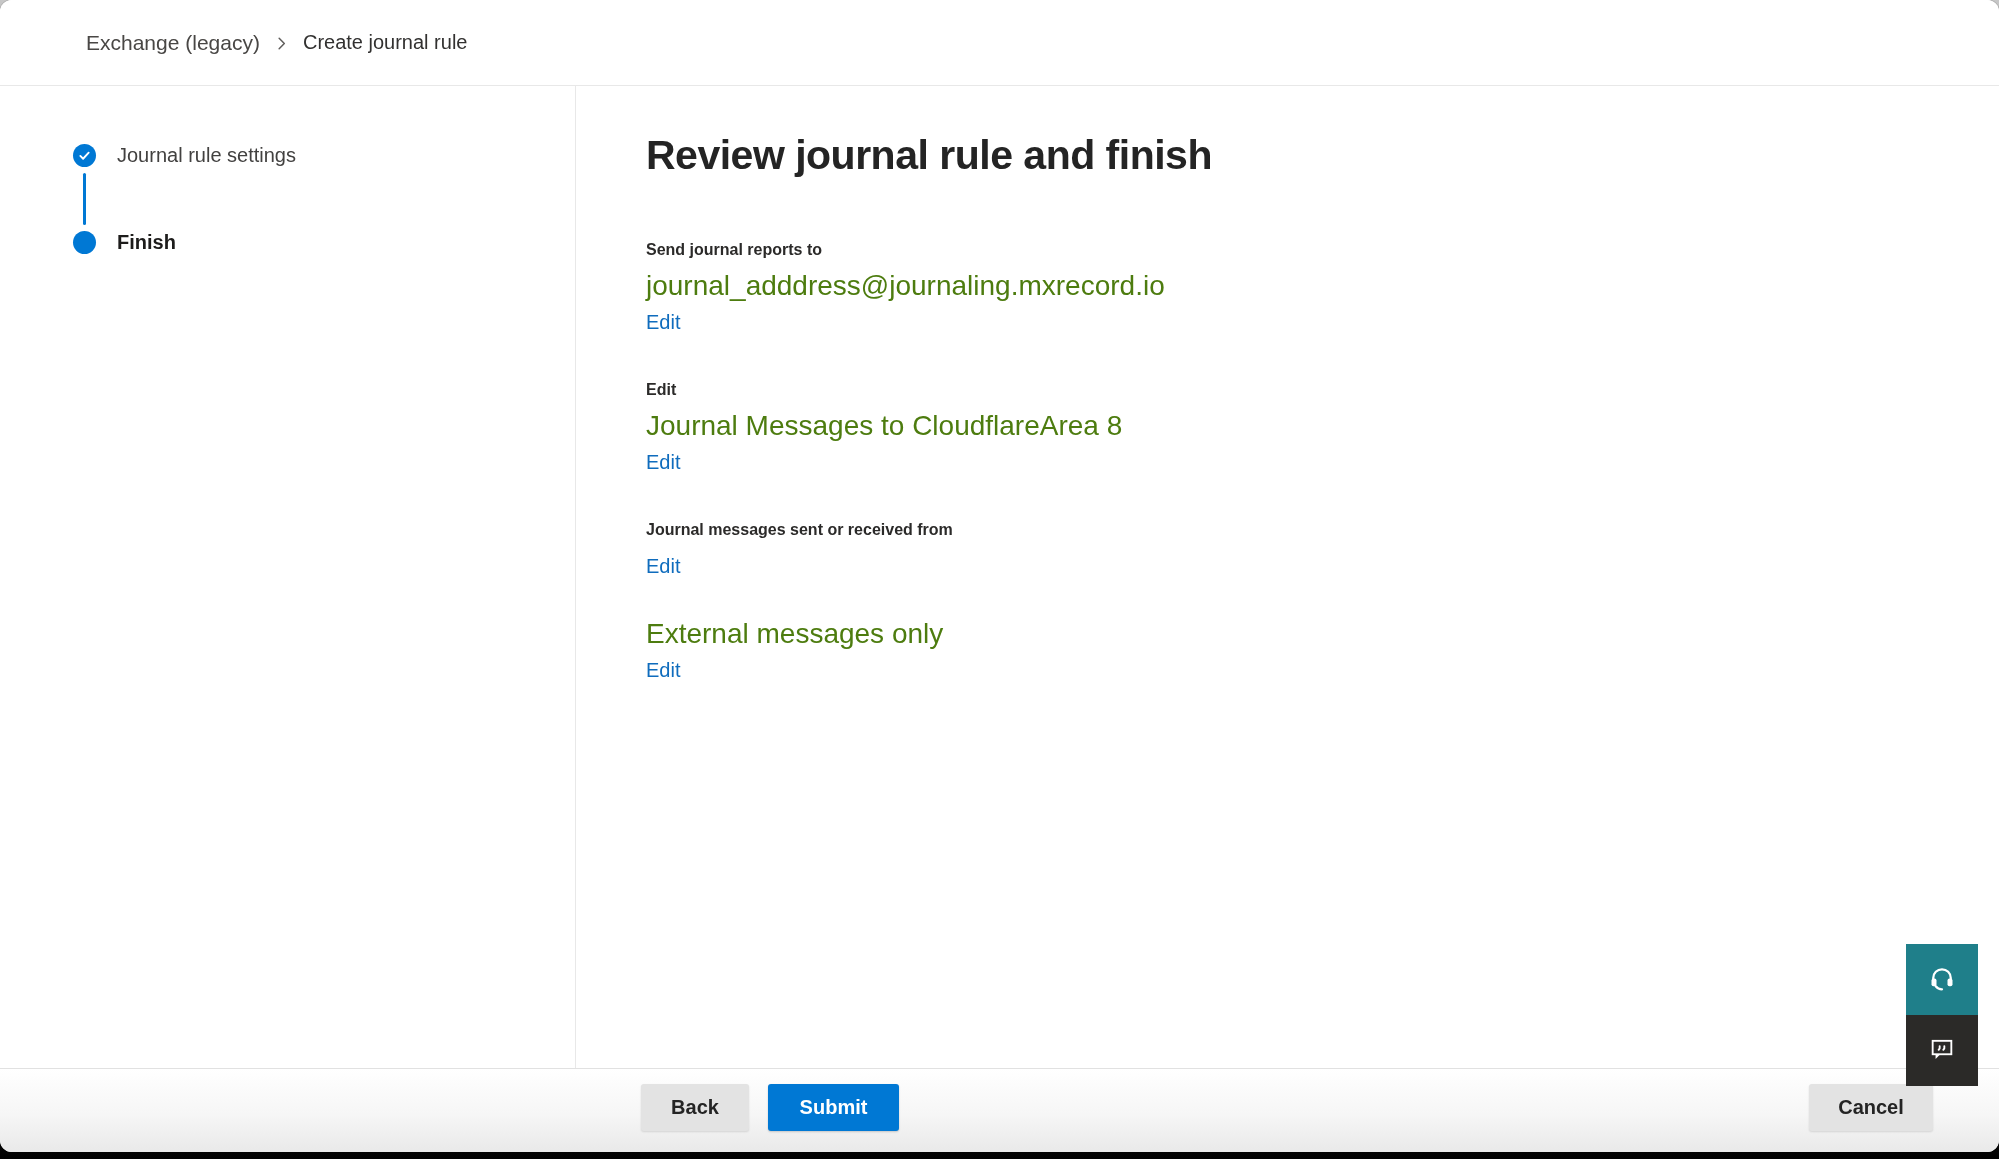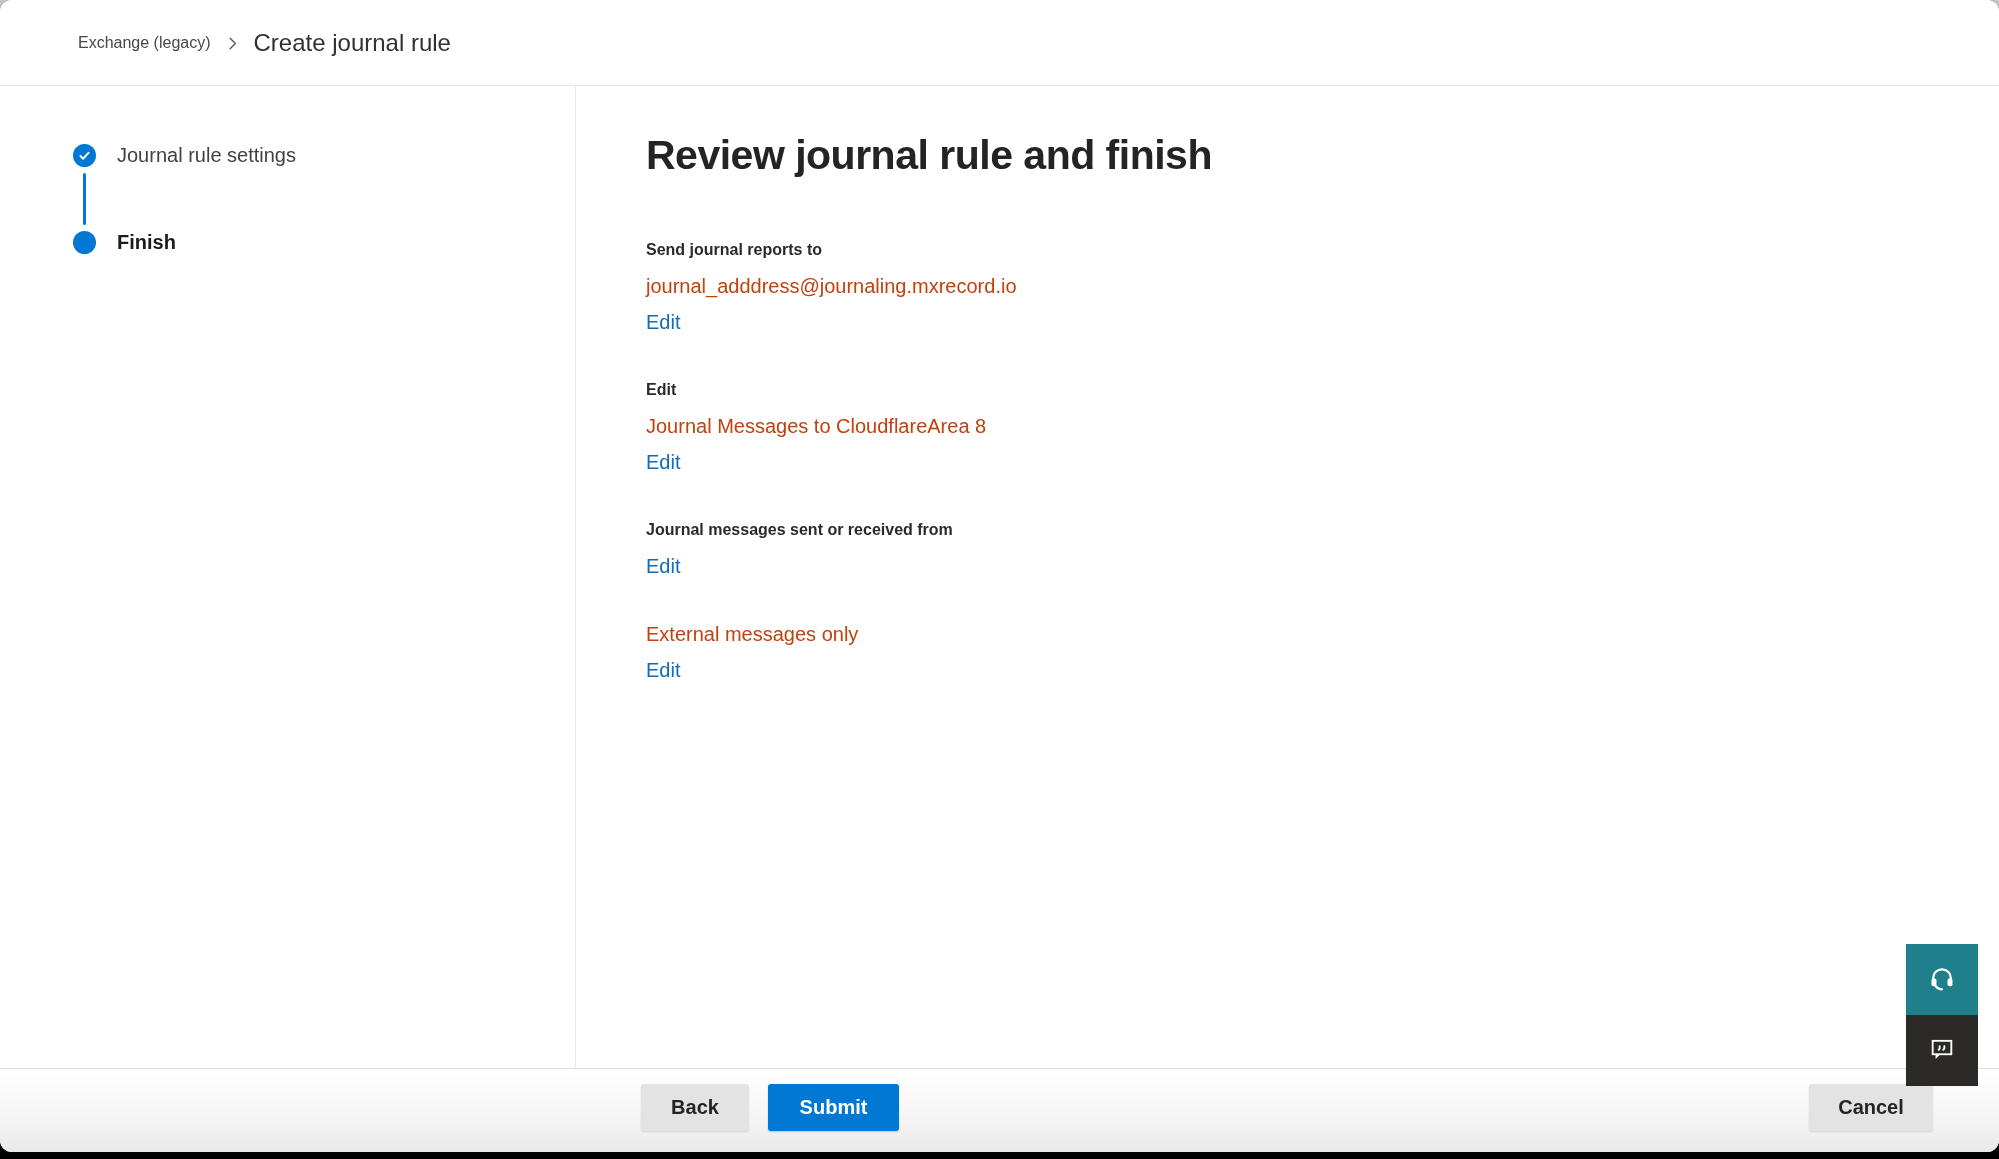--- a/index.html
+++ b/index.html
@@ -17,24 +17,24 @@
 
   
   .breadcrumb-bar {
     height: 86px; flex: 0 0 86px;
     display: flex; align-items: center;
     padding-left: 78px;
     border-bottom: 1px solid #e8e8e8;
     background: #fff;
   }
   .crumb-link {
-    font-size: 16px; color: #494745; text-decoration: none; cursor: pointer;
+    font-size: 21px; color: #494745; text-decoration: none; cursor: pointer; margin-left: 8px;
   }
   .crumb-chevron { margin: 2px 14px 0 14px; display: inline-flex; }
-  .crumb-current { font-size: 24px; color: #323130; }
+  .crumb-current { font-size: 20px; color: #323130; }
 
   
   .body-row { flex: 1 1 auto; display: flex; min-height: 0; background: #fff; }
 
   .wizard-rail {
     width: 576px; flex: 0 0 576px;
     border-right: 1px solid #e8e8e8;
     padding: 58px 0 0 73px;
   }
   .step-row { display: flex; align-items: center; cursor: pointer; }
@@ -51,21 +51,21 @@
     margin: 6px 0 6px 10px; border-radius: 2px;
   }
 
   .main-pane { flex: 1 1 auto; padding: 45px 0 0 70px; }
   .page-title {
     font-size: 41px; line-height: 1.2; font-weight: 700; color: #242424;
     letter-spacing: -0.5px; margin-bottom: 56px;
   }
   .review-section { margin-bottom: 40px; }
   .section-label { font-size: 16px; line-height: 28px; font-weight: 700; color: #2b2a29; margin-bottom: 8px; }
-  .section-value { font-size: 20px; line-height: 28px; color: #c2410c; margin-bottom: 8px; }
+  .section-value { font-size: 28px; line-height: 28px; color: #4d7c0f; margin-bottom: 8px; }
   .section-value:empty { display: none; }
   .edit-link {
     display: inline-block; font-size: 20px; line-height: 28px;
     color: var(--link, #0f6cbd); text-decoration: none; cursor: pointer;
   }
 
   
   .footer-bar {
     flex: 0 0 84px; height: 84px;
     border-top: 1px solid #e1e1e1;

